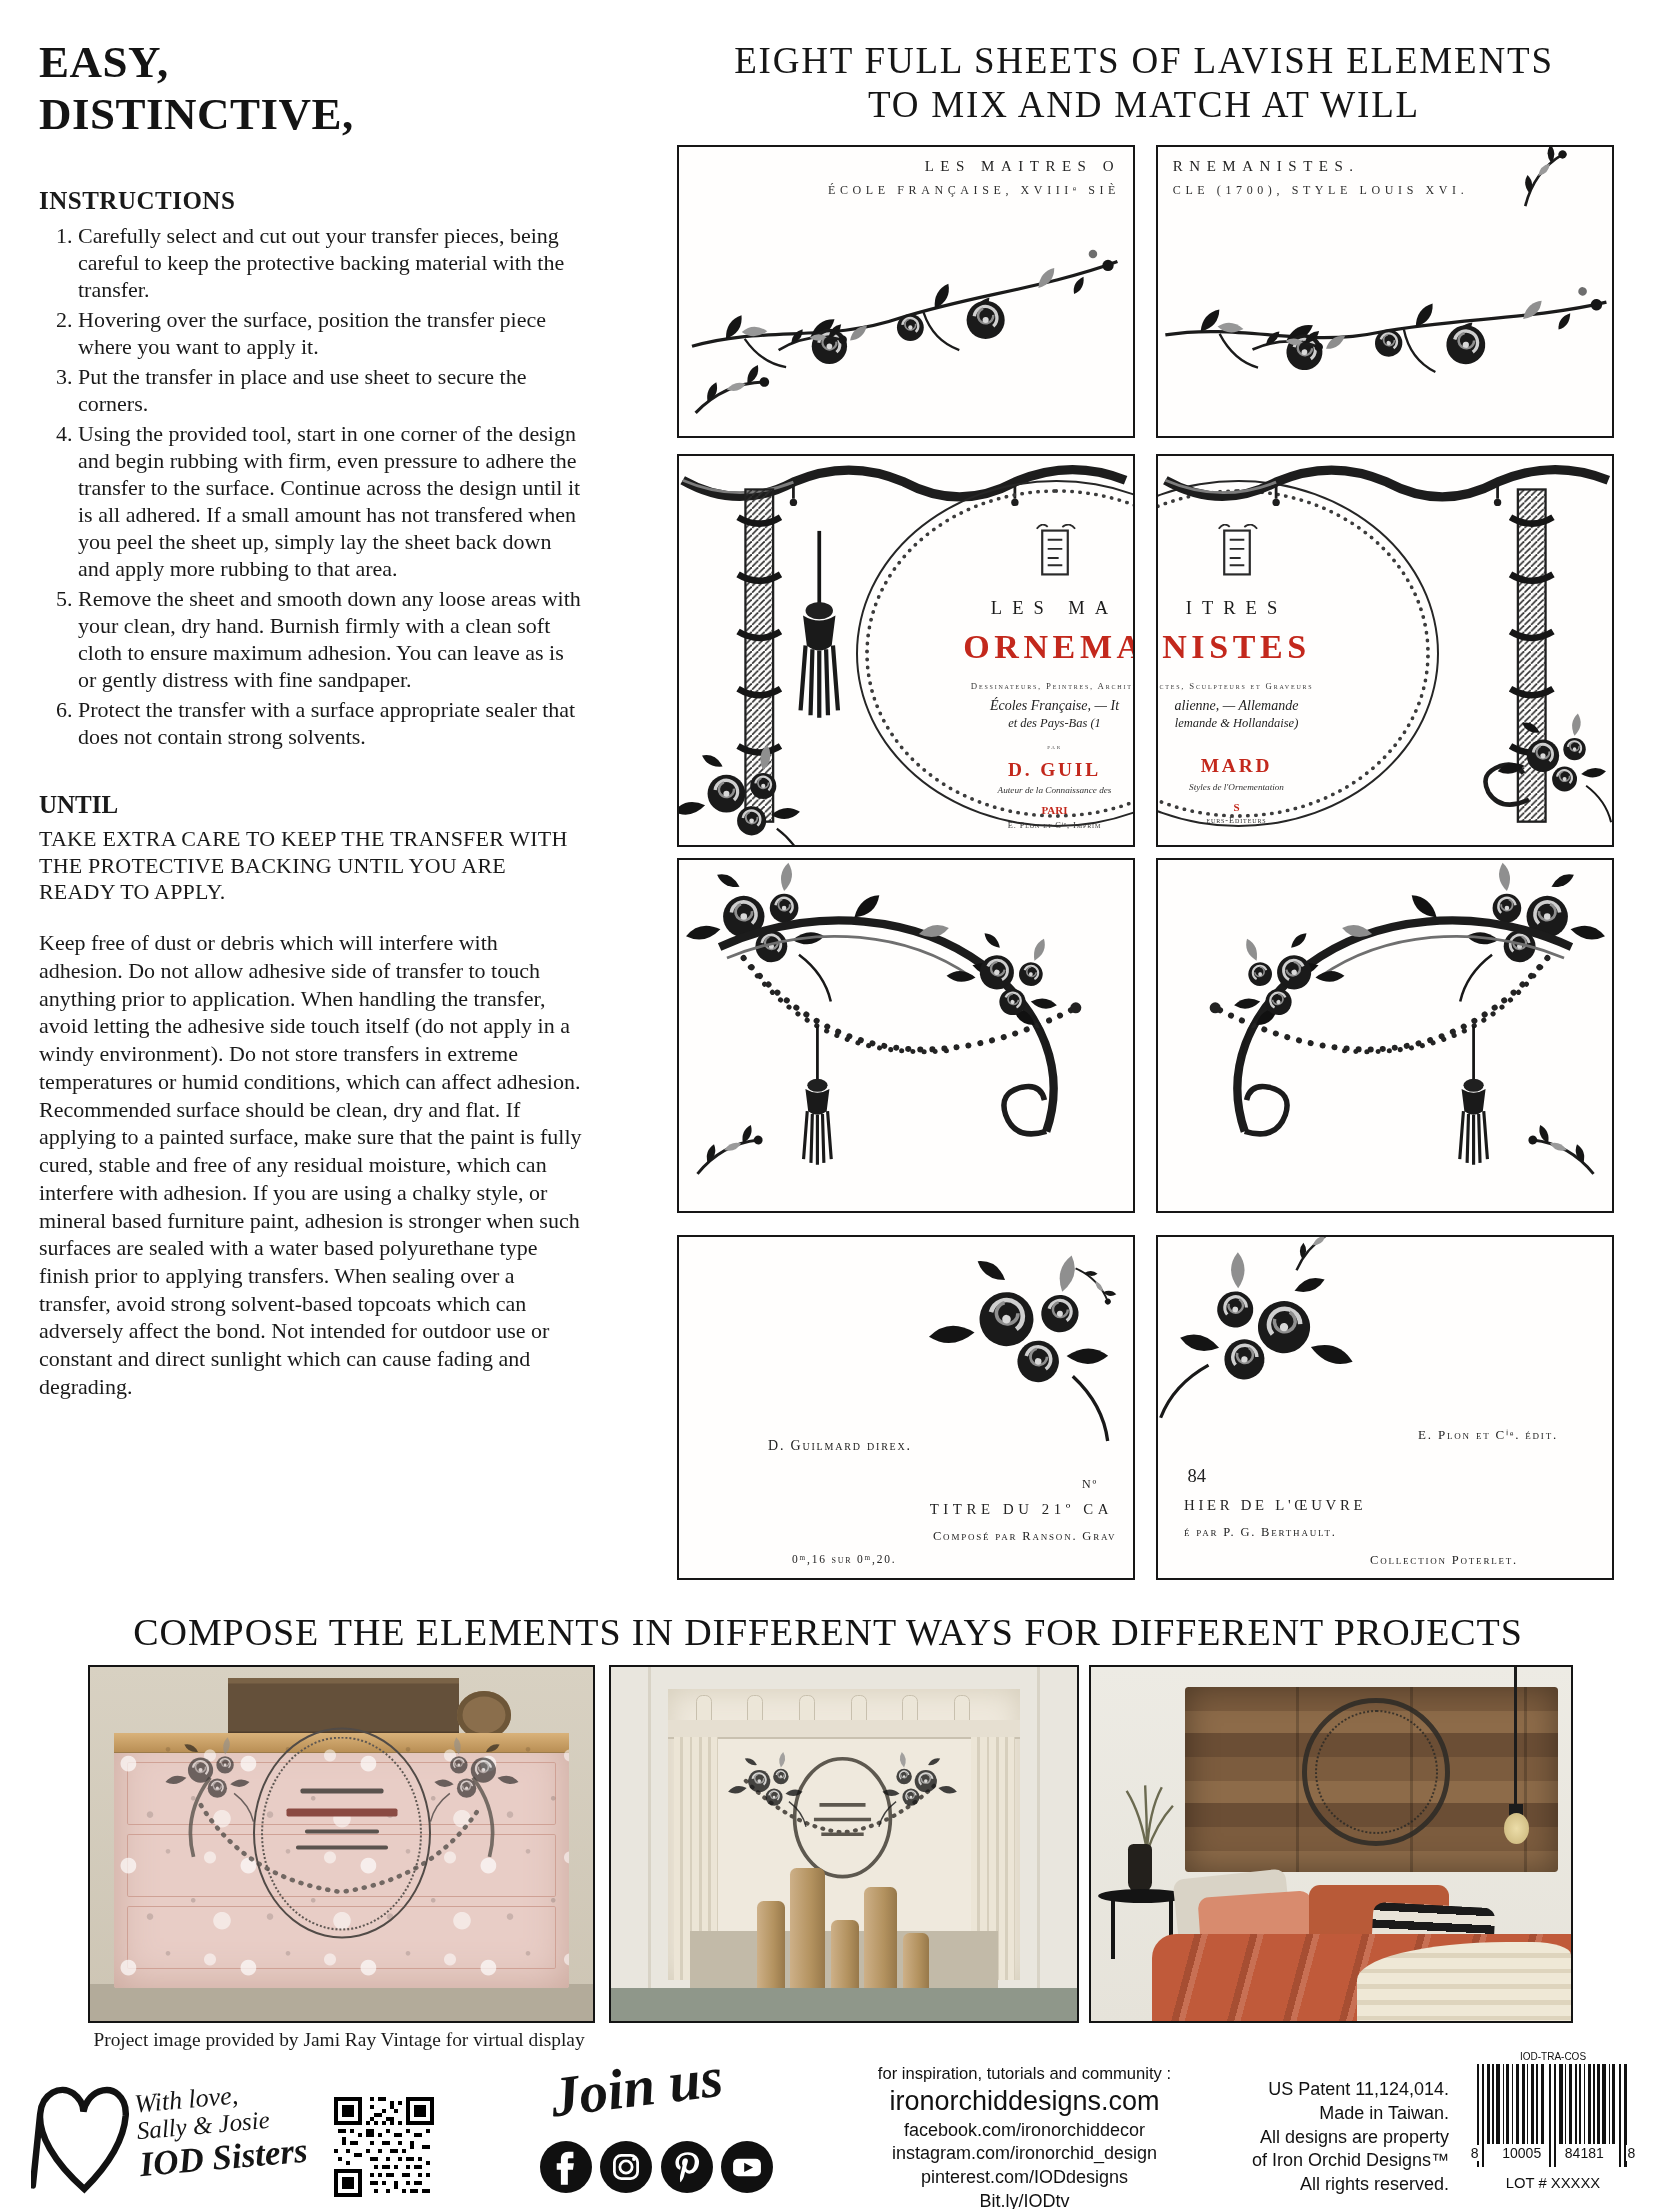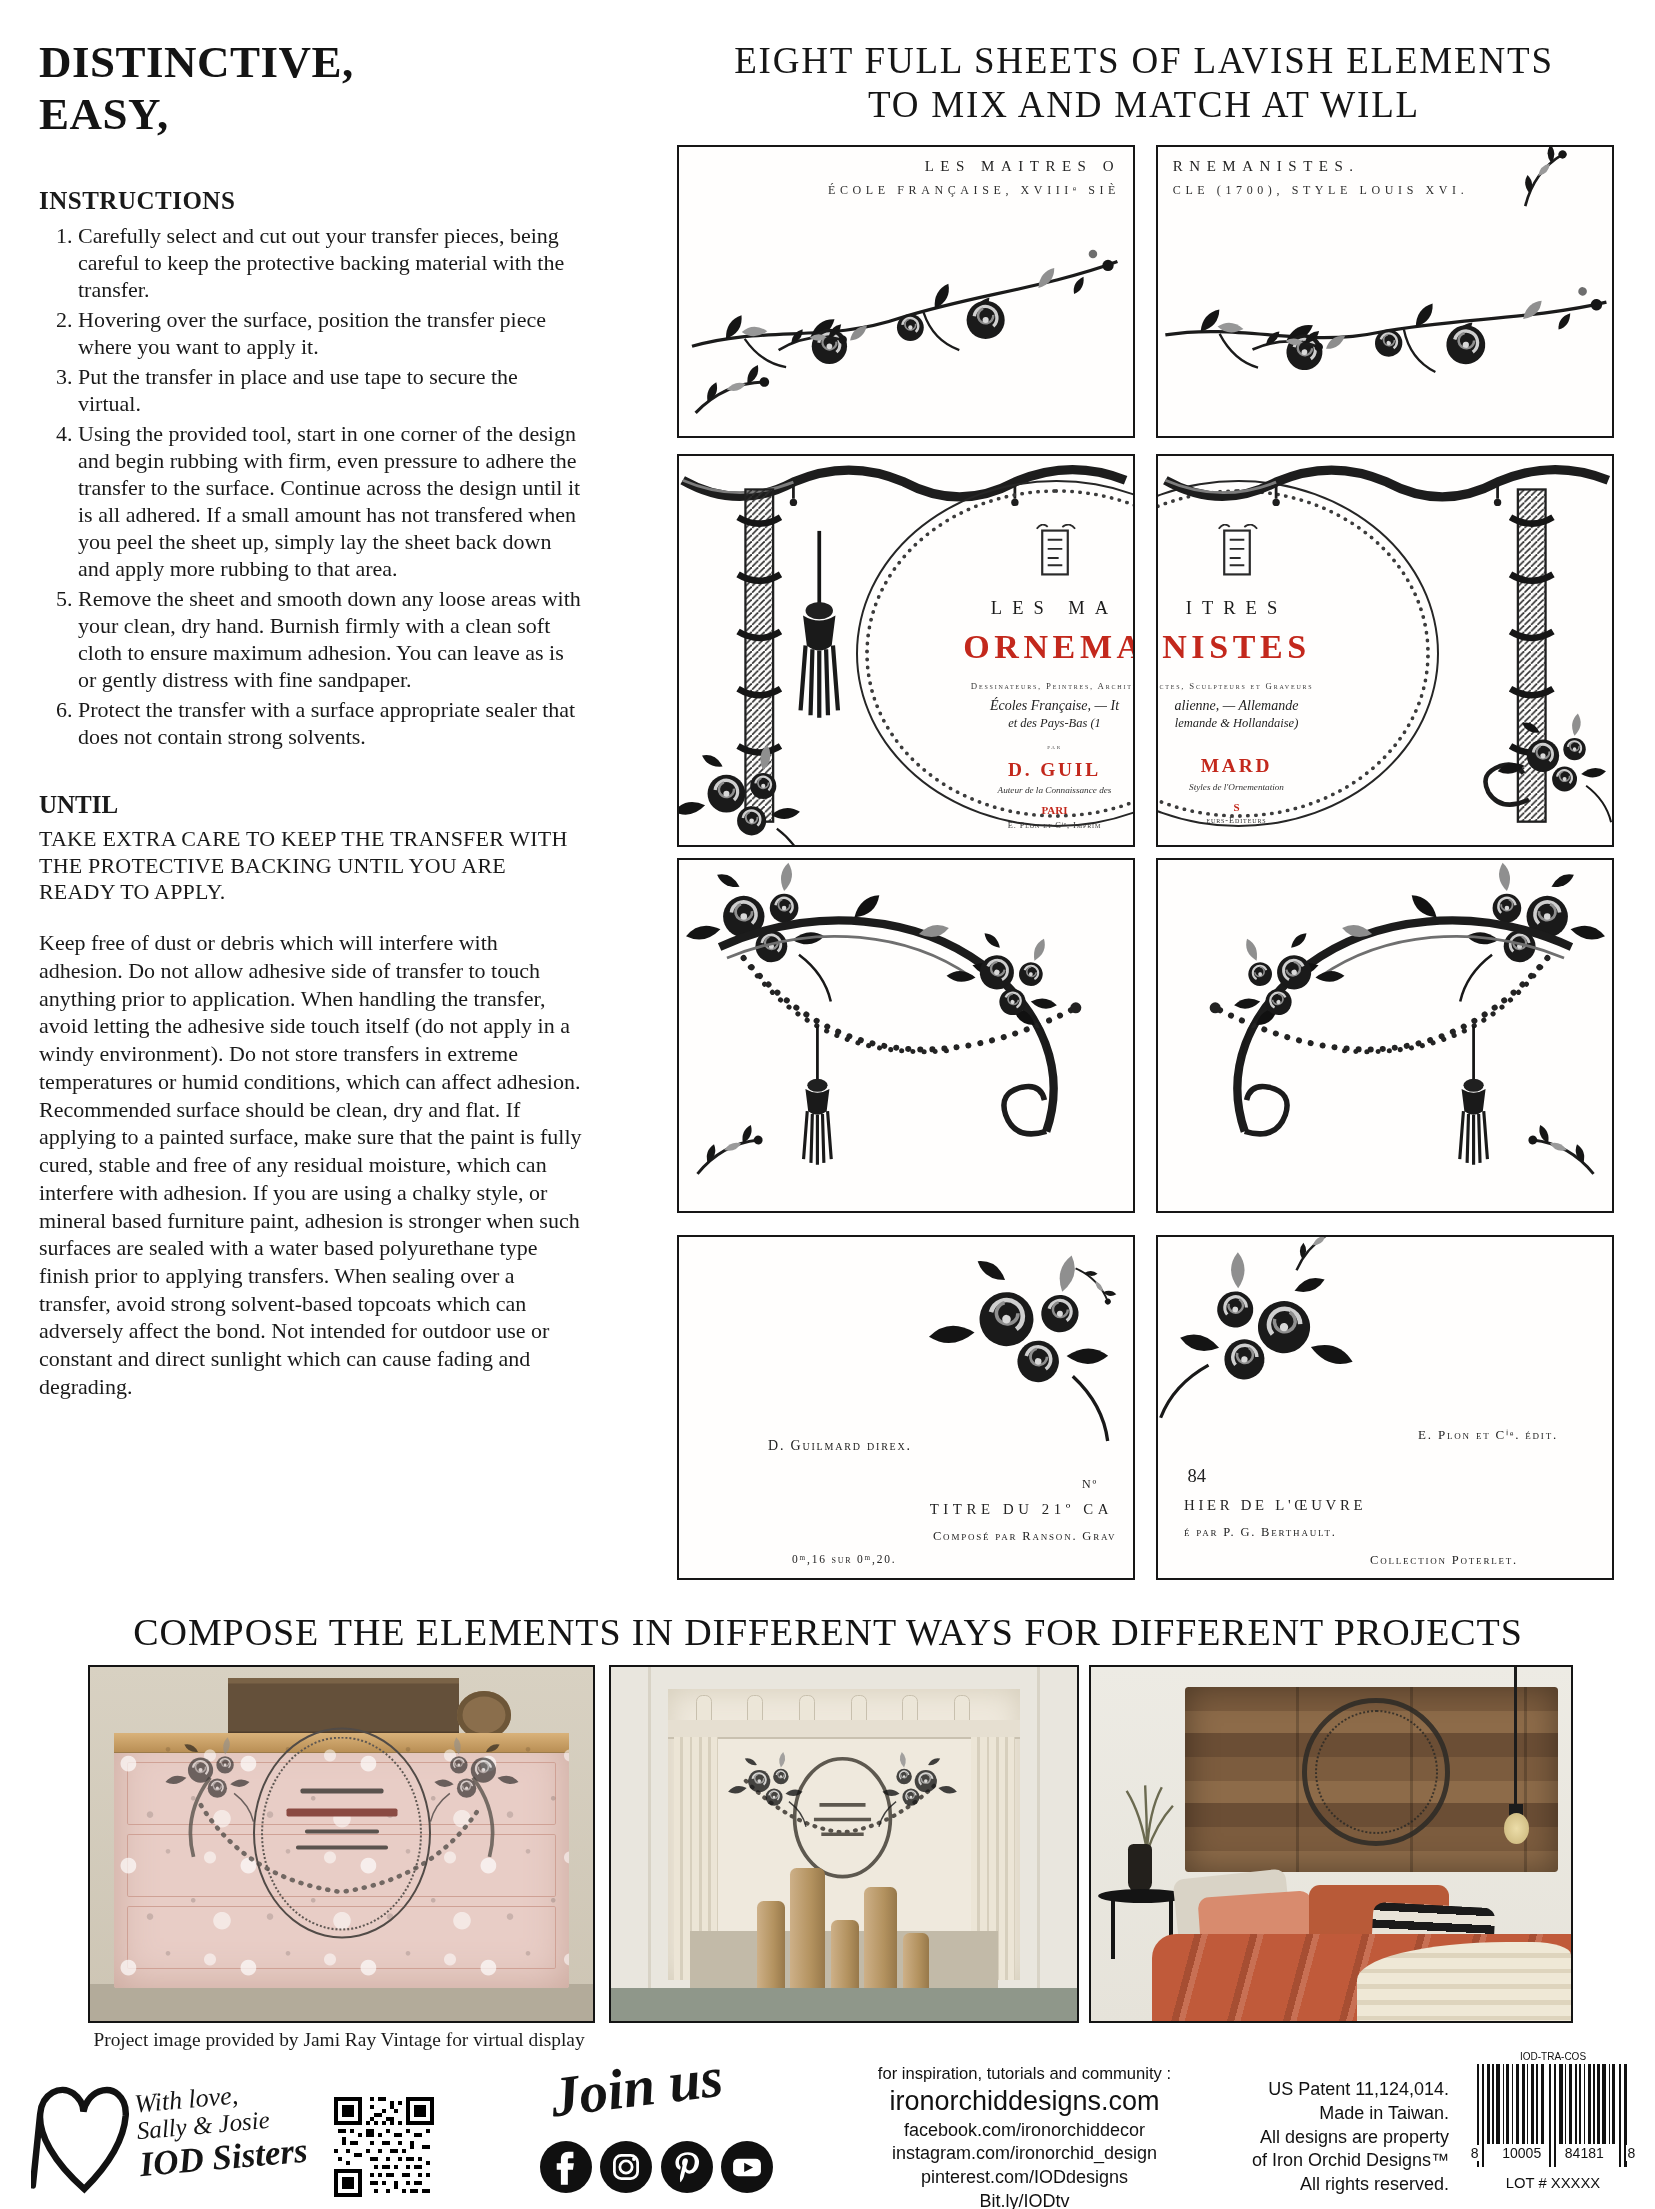--- a/index.html
+++ b/index.html
@@ -219,28 +219,28 @@
       <g id="emblem">
         <rect x="-14" y="-24" width="28" height="48" fill="#fdfdfd" stroke="#2a2a2a" stroke-width="2.4"></rect>
         <path d="M-8,-14 h16 M-8,-4 h16 M-8,6 h12 M-8,14 h16" stroke="#2a2a2a" stroke-width="2"></path>
         <path d="M-20,-26 q6,-8 12,-2 M8,-28 q8,-6 14,2" stroke="#2a2a2a" stroke-width="2" fill="none"></path>
       </g>
     </defs>
   </svg>
 
   <div class="left-col">
     <div class="big-headline">
+      <div>EASY,</div>
       <div>DISTINCTIVE,</div>
-      <div>EASY,</div>
     </div>
     <div class="sec-title">INSTRUCTIONS</div>
     <ol class="steps">
       <li>Carefully select and cut out your transfer pieces, being careful to keep the protective backing material with the transfer.</li>
       <li>Hovering over the surface, position the transfer piece where you want to apply it.</li>
-      <li>Put the transfer in place and use tape to secure the virtual.</li>
+      <li>Put the transfer in place and use sheet to secure the corners.</li>
       <li>Using the provided tool, start in one corner of the design and begin rubbing with firm, even pressure to adhere the transfer to the surface. Continue across the design until it is all adhered. If a small amount has not transfered when you peel the sheet up, simply lay the sheet back down and apply more rubbing to that area.</li>
       <li>Remove the sheet and smooth down any loose areas with your clean, dry hand.  Burnish firmly with a clean soft cloth to ensure maximum adhesion. You can leave as is or gently distress with fine sandpaper.</li>
       <li>Protect the transfer with a surface appropriate sealer that does not contain strong solvents.</li>
     </ol>
     <div class="tips-title">UNTIL</div>
     <div class="tips-warn">TAKE EXTRA CARE TO KEEP THE TRANSFER WITH THE PROTECTIVE BACKING UNTIL YOU ARE READY TO APPLY.</div>
     <div class="tips-body">Keep free of dust or debris which will interfere with adhesion. Do not allow adhesive side of transfer to touch anything prior to application. When handling the transfer, avoid letting the adhesive side touch itself (do not apply in a windy environment). Do not store transfers in extreme temperatures or humid conditions, which can affect adhesion. Recommended surface should be clean, dry and flat. If applying to a painted surface, make sure that the paint is fully cured, stable and free of any residual moisture, which can interfere with adhesion. If you are using a chalky style, or mineral based furniture paint, adhesion is stronger when such surfaces are sealed with a water based polyurethane type finish prior to applying transfers. When sealing over a transfer, avoid strong solvent-based topcoats which can adversely affect the bond. Not intended for outdoor use or constant and direct sunlight which can cause fading and degrading.</div>
   </div>
 
   <div class="sheets-head">

